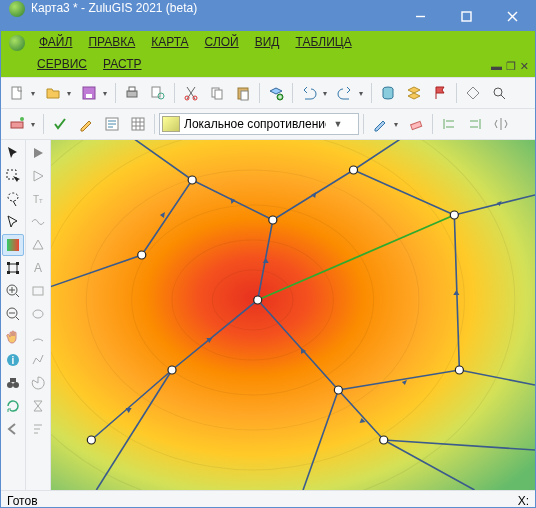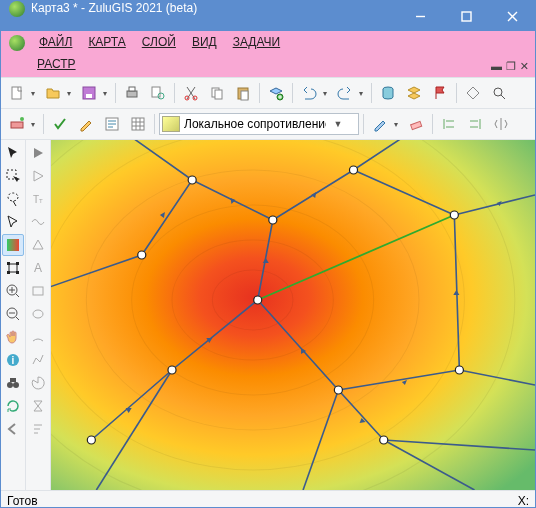--- a/index.html
+++ b/index.html
@@ -3,21 +3,21 @@
 <meta charset="utf-8">
 <style>
 * { box-sizing: border-box; margin: 0; padding: 0; }
 body { width: 536px; height: 508px; font-family: "Segoe UI", Tahoma, sans-serif; font-size: 12px; background: #fff; overflow: hidden; border: 1px solid #5c8dcf; }
 .titlebar { height: 30px; background: #5c8dcf; display: flex; color: #fff; padding-left: 8px; }
 .titlebar .app-icon { width: 16px; height: 16px; border-radius: 50%; background: radial-gradient(circle at 35% 35%, #a8e063, #2e7d32); margin-right: 6px; }
 .titlebar .title { flex: 1; font-size: 12px; }
 .titlebar .winbtns { display: flex; height: 100%; }
 .titlebar .winbtn { width: 46px; display: flex; align-items: center; justify-content: center; font-size: 14px; cursor: default; }
 .titlebar .winbtn svg { width: 11px; height: 11px; stroke: #fff; fill: none; stroke-width: 1.4; }
-.menubar { display: flex; flex-wrap: wrap; padding: 2px 6px 0; background: #f9a8d4; font-size: 12px; color: #222; border-bottom: 1px solid #dfe3e8; position: relative; }
+.menubar { display: flex; flex-wrap: wrap; padding: 2px 6px 0; background: #84cc16; font-size: 12px; color: #222; border-bottom: 1px solid #dfe3e8; position: relative; }
 .menubar .menu-icon { width: 16px; height: 16px; border-radius: 50%; background: radial-gradient(circle at 35% 35%, #a8e063, #2e7d32); margin: 2px 6px 2px 2px; }
 .menubar .menu-item { padding: 2px 8px; text-decoration: underline; text-decoration-color: transparent; cursor: default; }
 .menubar .menu-item span { text-decoration: underline; }
 .menubar .row2 { width: 100%; display: flex; padding: 2px 0 4px 22px; }
 .menubar .sysbtns { position: absolute; right: 6px; bottom: 4px; display: flex; gap: 4px; }
 .menubar .sysbtns span { font-size: 11px; color: #444; cursor: default; }
 .toolbar { display: flex; align-items: center; padding: 3px 4px; background: #f5f6f7; border-bottom: 1px solid #dfe3e8; gap: 2px; flex-wrap: wrap; }
 .tbtn { width: 24px; height: 24px; display: flex; align-items: center; justify-content: center; cursor: default; border: 1px solid transparent; border-radius: 2px; }
 .tbtn.drop { width: 34px; justify-content: flex-start; padding-left: 3px; position: relative; }
 .tbtn.drop::after { content: "▾"; font-size: 8px; color: #555; position: absolute; right: 3px; }
@@ -58,25 +58,27 @@
         <svg viewBox="0 0 11 11">
           <path d="M1 1 L10 10 M10 1 L1 10"></path>
         </svg>
       </div>
   </div>
 </div>
 
 <div class="menubar">
   <div class="menu-icon"></div>
   <div class="menu-item"><span>ФАЙЛ</span></div>
+  <div class="menu-item"><span>ПРАВКА</span></div>
   <div class="menu-item"><span>КАРТА</span></div>
   <div class="menu-item"><span>СЛОЙ</span></div>
   <div class="menu-item"><span>ВИД</span></div>
-  <div class="menu-item"><span>ЗАДАЧИ</span></div>
+  <div class="menu-item"><span>ТАБЛИЦА</span></div>
   <div class="row2">
+    <div class="menu-item"><span>СЕРВИС</span></div>
     <div class="menu-item"><span>РАСТР</span></div>
   </div>
   <div class="sysbtns">
     <span>▬</span>
     <span>❐</span>
     <span>✕</span>
   </div>
 </div>
 
 <div class="toolbar">

